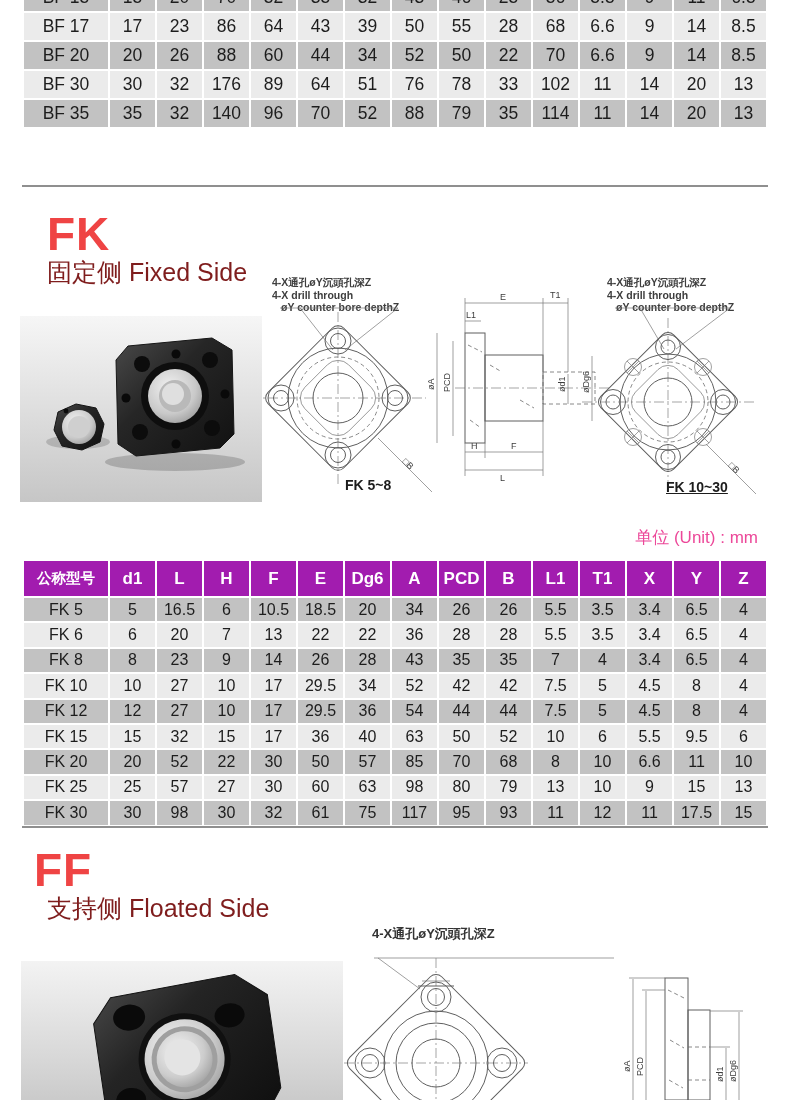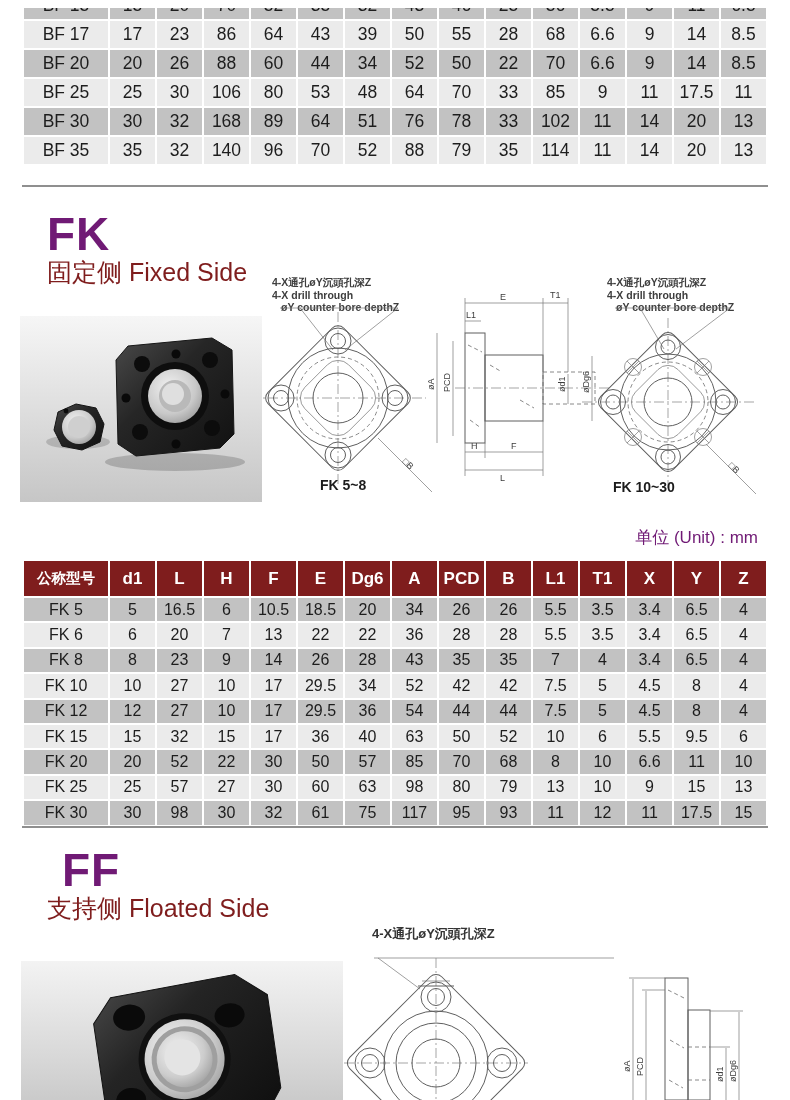--- a/index.html
+++ b/index.html
@@ -12,47 +12,47 @@
   
   .tbl-wrap { position:absolute; overflow:hidden; }
   table.spec { border-collapse:separate; border-spacing:2px; table-layout:fixed; width:746px; }
   table.spec th, table.spec td { text-align:center; vertical-align:middle; padding:0; overflow:hidden; white-space:nowrap; }
   table.spec td { color:#1d1d1d; }
   table.spec td:first-child, table.spec th:first-child { width:84px; }
   table.spec tbody tr:nth-child(odd) td  { background:#c2c2c2; }
   table.spec tbody tr:nth-child(even) td { background:#ebebeb; }
   table.bf td { height:27px; font-size:17.5px; }
   table.fk td { height:23.4px; font-size:16px; }
-  table.fk th { height:35px; background:#7f1d1d; color:#ffffff; font-size:17px; font-weight:bold; }
+  table.fk th { height:35px; background:#a21caf; color:#ffffff; font-size:17px; font-weight:bold; }
   table.fk th:first-child { font-size:14.5px; }
   .table-endline { position:absolute; height:2px; background:#8f8f8f; }
 
   
-  .section-title { font-size:46px; line-height:50px; font-weight:bold; color:#701a75; letter-spacing:1px; }
+  .section-title { font-size:46px; line-height:50px; font-weight:bold; color:#ef4444; letter-spacing:1px; }
   .section-sub   { font-size:25px; line-height:30px; color:#7f1d1d; }
 
   
   .anno { font-size:10.5px; line-height:12.5px; font-weight:bold; color:#3d3d3d; }
   .anno .indent { padding-left:9px;text-align:right; }
   .anno-lg { font-size:13px; line-height:16px; font-weight:bold; color:#333333; }
 
-  .caption { font-size:14px; font-weight:bold; color:#1c1c1c; }
-  .unit-label { font-size:17px; color:#701a75; text-align:right; }
+  .caption { font-size:14px; font-weight:bold; color:#1c1c1c;margin-left:25px; }
+  .unit-label { font-size:17px; color:#ec4899; text-align:right; }
 
   
   svg text.dim { font-family:"Liberation Sans", sans-serif; font-size:9px; fill:#3c3c3c; }
   svg .ln   { stroke:#5f5f5f; stroke-width:1; fill:none; }
   svg .lnth { stroke:#777777; stroke-width:0.7; fill:none; }
   svg .cl   { stroke:#808080; stroke-width:0.7; fill:none; stroke-dasharray:10 3 2 3; }
   svg .dash { stroke:#6a6a6a; stroke-width:0.8; fill:none; stroke-dasharray:4 3; }
 </style>
 </head>
 <body>
 
-<div class="tbl-wrap" style="left:22px; top:8px; width:746px; height:186px;">
+<div class="tbl-wrap" style="left:22px; top:0; width:746px; height:186px;">
   <table class="spec bf" style="margin-top:-18px;">
     <tbody>
         <tr>
           <td>BF 15</td>
           <td>15</td>
           <td>20</td>
           <td>70</td>
           <td>52</td>
           <td>35</td>
           <td>32</td>
@@ -93,41 +93,24 @@
           <td>52</td>
           <td>50</td>
           <td>22</td>
           <td>70</td>
           <td>6.6</td>
           <td>9</td>
           <td>14</td>
           <td>8.5</td>
         </tr>
         <tr>
-          <td>BF 25</td>
-          <td>25</td>
-          <td>30</td>
-          <td>106</td>
-          <td>80</td>
-          <td>53</td>
-          <td>48</td>
-          <td>64</td>
-          <td>70</td>
-          <td>33</td>
-          <td>85</td>
-          <td>9</td>
-          <td>11</td>
-          <td>17.5</td>
-          <td>11</td>
-        </tr>
-        <tr>
           <td>BF 30</td>
           <td>30</td>
           <td>32</td>
-          <td>168</td>
+          <td>176</td>
           <td>89</td>
           <td>64</td>
           <td>51</td>
           <td>76</td>
           <td>78</td>
           <td>33</td>
           <td>102</td>
           <td>11</td>
           <td>14</td>
           <td>20</td>
@@ -321,21 +304,21 @@
       <circle cx="703" cy="437" r="8.5"></circle>
         <line x1="697" y1="431" x2="709" y2="443"></line>
         <line x1="709" y1="431" x2="697" y2="443"></line>
     </g>
     <line x1="706" y1="444" x2="756" y2="494" class="lnth"></line>
     <text class="dim" x="728" y="466" transform="rotate(45 728 466)">□B</text>
   </g>
 </svg>
 
 <div class="abs caption" style="left:320px; top:477px;">FK 5~8</div>
-<div class="abs caption" style="left:613px; top:479px;">FK 10~30</div>
+<div class="abs caption" style="left:641px; top:479px;text-decoration:underline;">FK 10~30</div>
 
 <div class="abs unit-label" style="left:22px; top:526px; width:736px;">单位 (Unit) : mm</div>
 
 <div class="tbl-wrap" style="left:22px; top:559px; width:746px; height:268px;">
   <table class="spec fk">
     <thead>
       <tr>
           <th>公称型号</th>
           <th>d1</th>
           <th>L</th>
@@ -505,21 +488,21 @@
           <td>12</td>
           <td>11</td>
           <td>17.5</td>
           <td>15</td>
         </tr>
       </tbody>
   </table>
 </div>
 <div class="table-endline" style="left:22px; top:826px; width:746px;"></div>
 
-<div class="abs section-title" style="left:62px; top:845px;">FF</div>
+<div class="abs section-title" style="left:34px; top:845px;">FF</div>
 <div class="abs section-sub" style="left:47px; top:893px;text-align:center;">支持侧 Floated Side</div>
 
 <div class="abs anno-lg" style="left:372px; top:926px;">
   <div>4-X通孔øY沉頭孔深Z</div>
 </div>
 
 <div class="abs" style="left:21px; top:961px; width:322px; height:139px; overflow:hidden;">
   <svg width="322" height="160" viewBox="0 0 322 160">
     <defs>
       <linearGradient id="pbg2" x1="0" y1="0" x2="0" y2="1">

